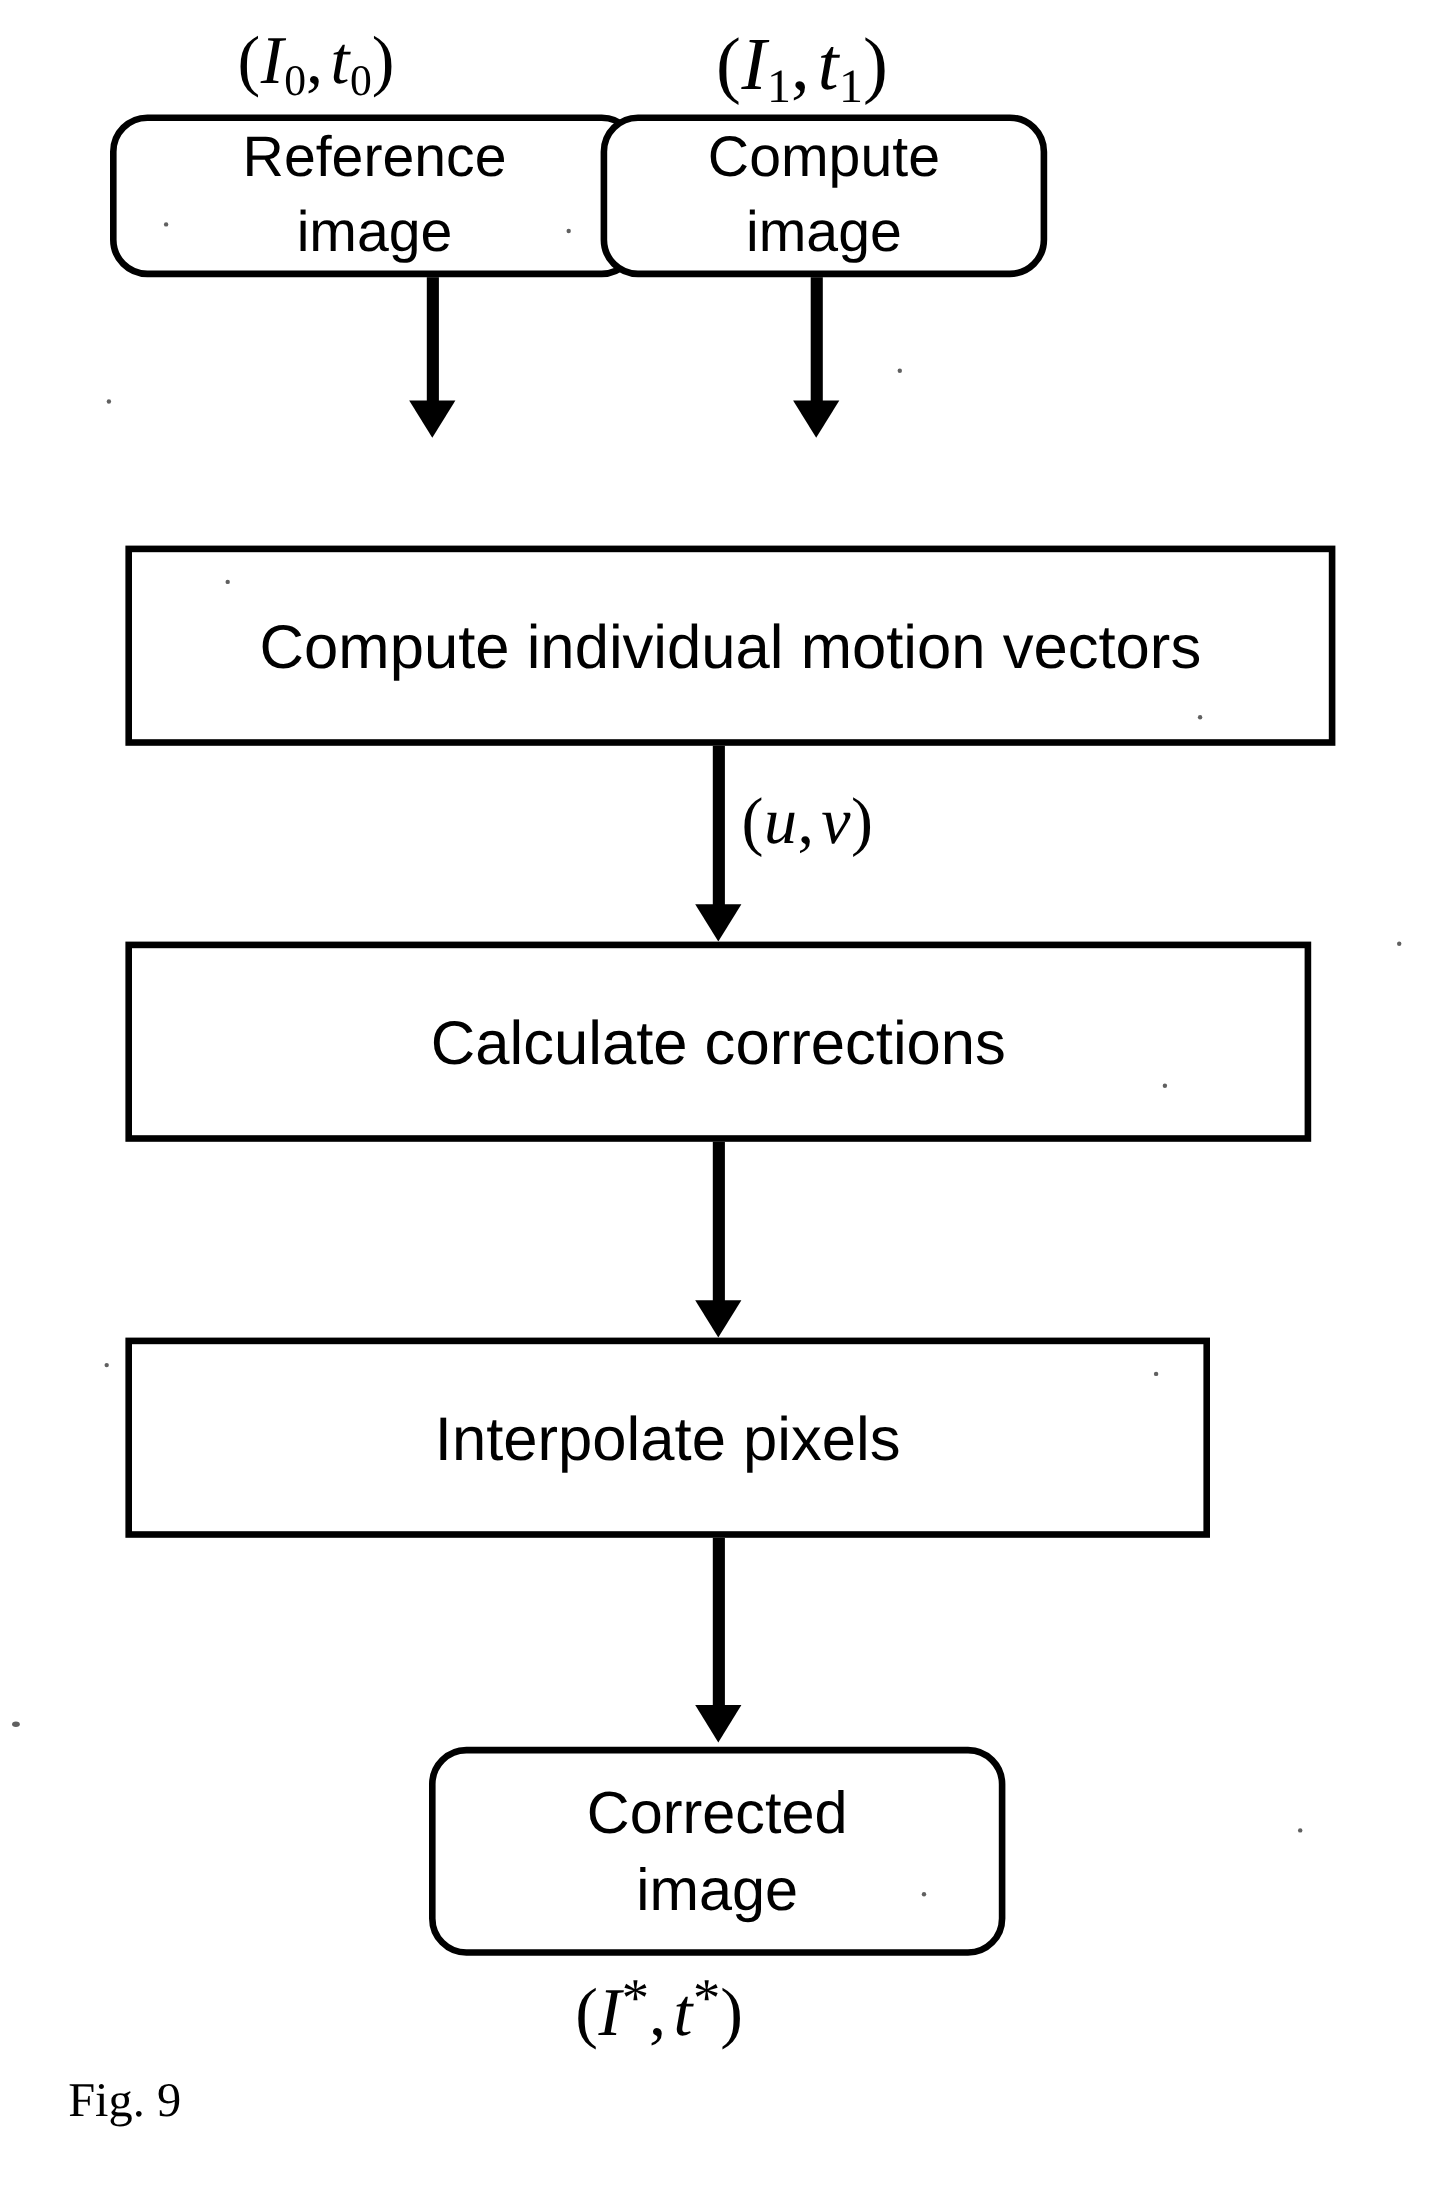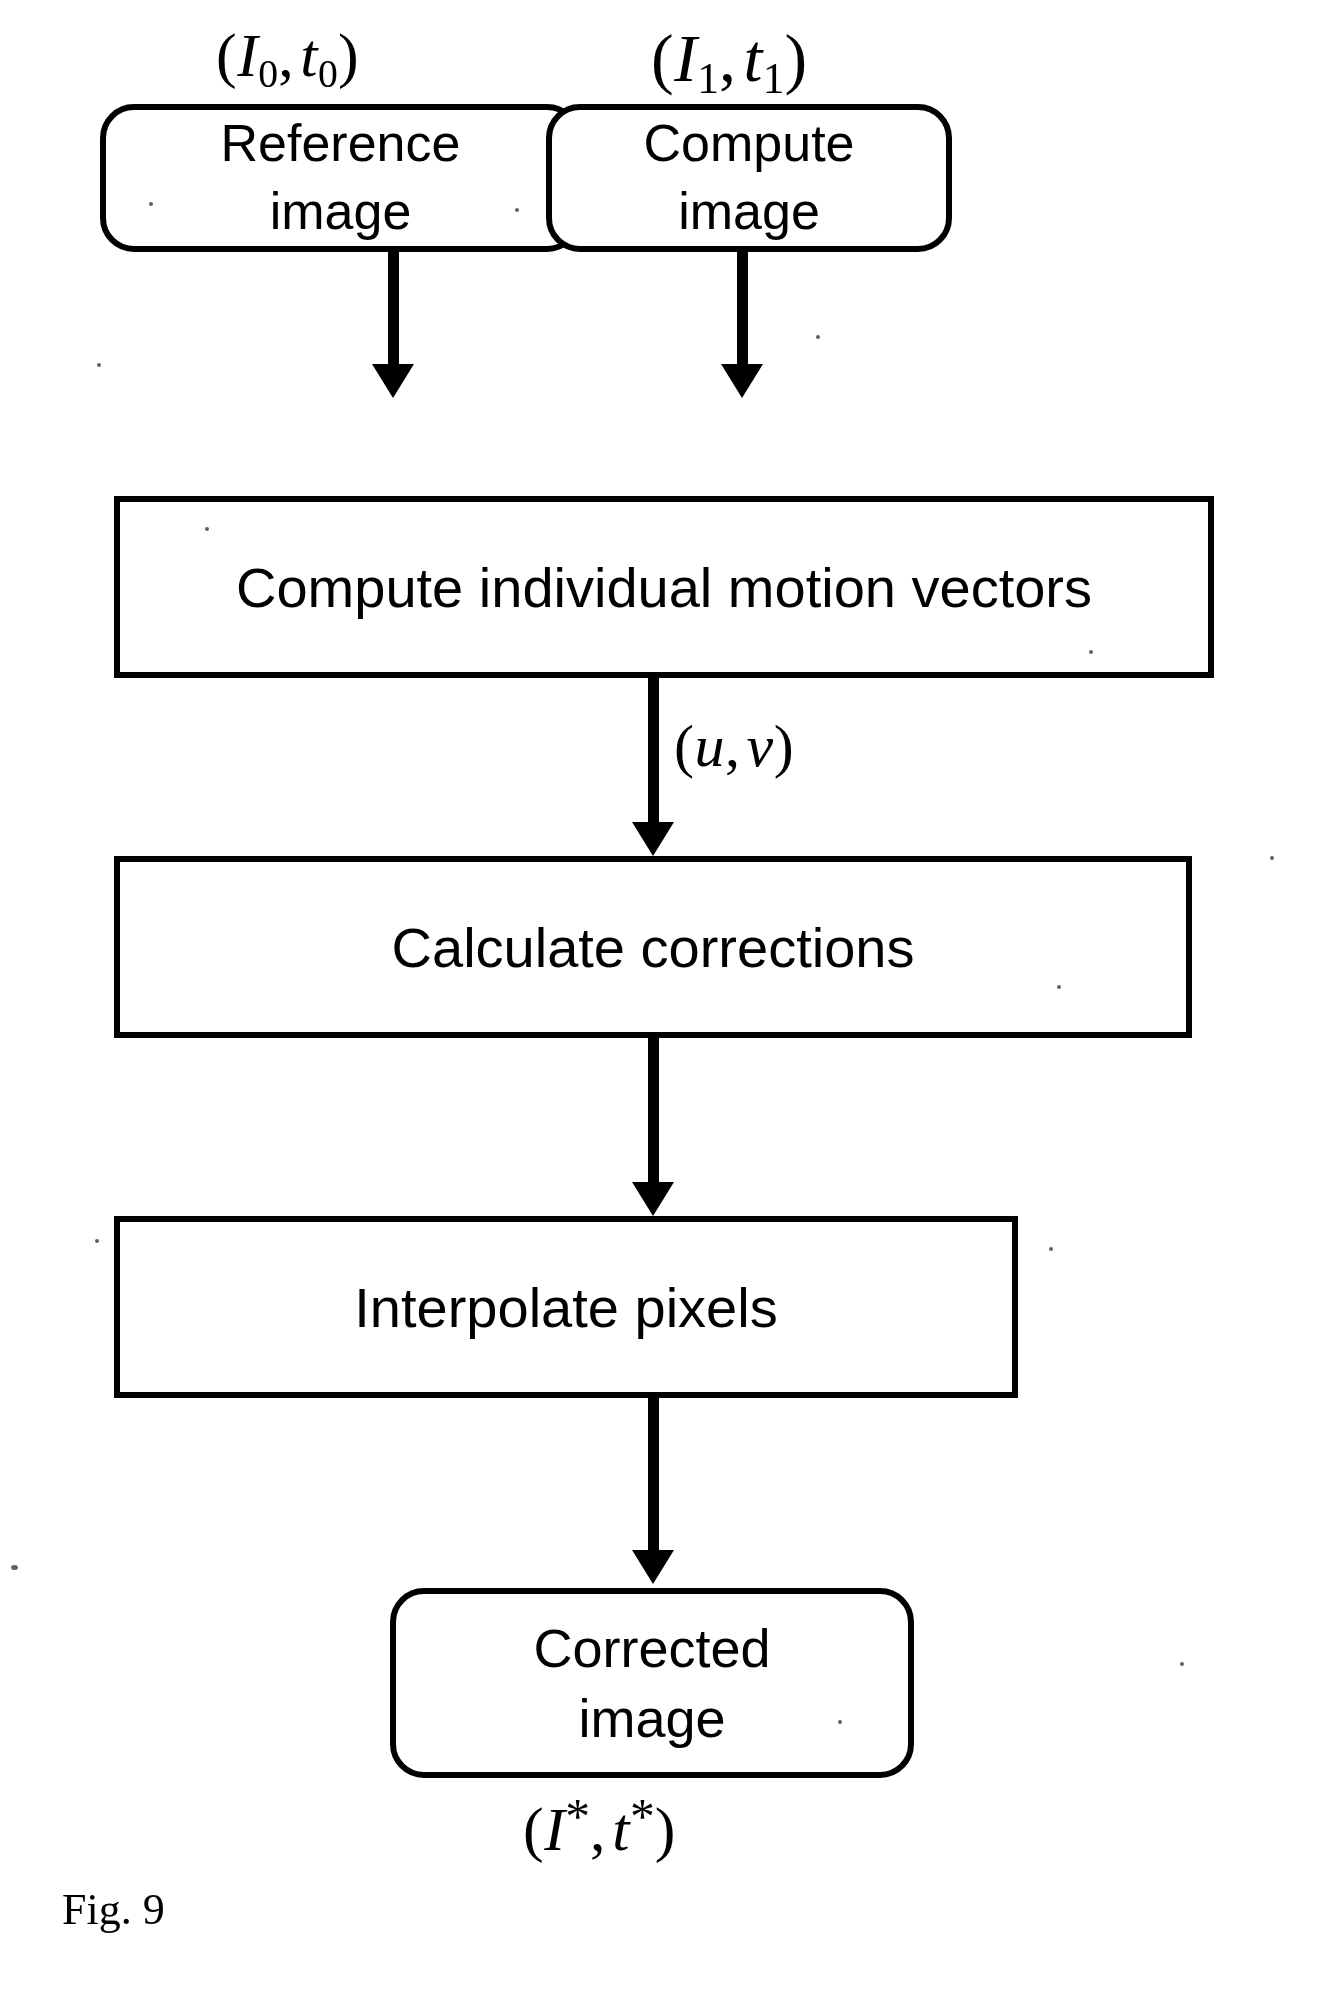--- a/index.html
+++ b/index.html
@@ -172,21 +172,21 @@
 
   <div class="rectbox" id="box-calculate" style="left:114px; top:856px; width:1078px; height:182px; font-size:56px;align-items:center;">
     <span>Calculate corrections</span>
   </div>
 
   <div class="arrow" style="left:631px; top:1038px; width:44px; height:178px;">
     <div class="shaft" style="height:146px;"></div>
     <div class="head"></div>
   </div>
 
-  <div class="rectbox" id="box-interpolate" style="left:114px; top:1216px; width:904px; height:182px; font-size:56px;">
+  <div class="rectbox" id="box-interpolate" style="left:114px; top:1216px; width:986px; height:182px; font-size:56px;">
     <span>Interpolate pixels</span>
   </div>
 
   <div class="arrow" style="left:631px; top:1398px; width:44px; height:186px;">
     <div class="shaft" style="height:154px;"></div>
     <div class="head"></div>
   </div>
 
   <div class="roundbox" id="box-corrected" style="left:390px; top:1588px; width:524px; height:190px; font-size:54px;">
     <span class="line">Corrected</span>

